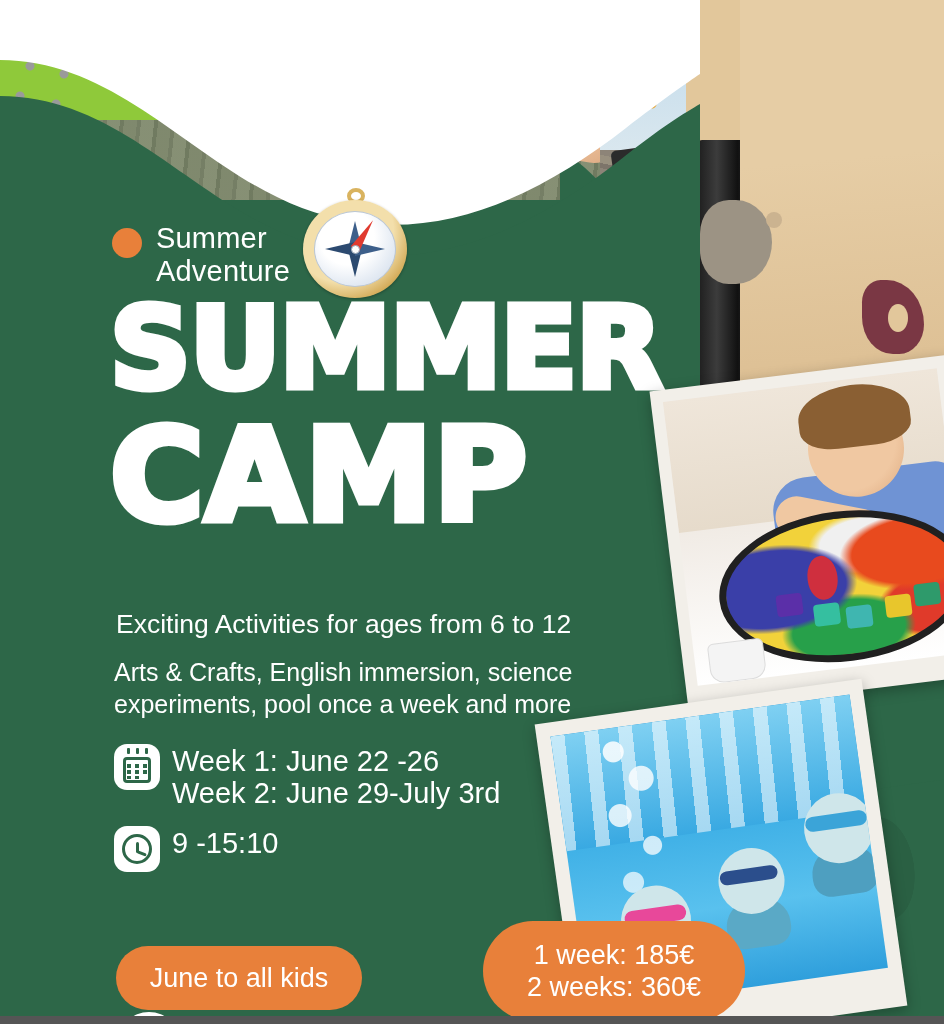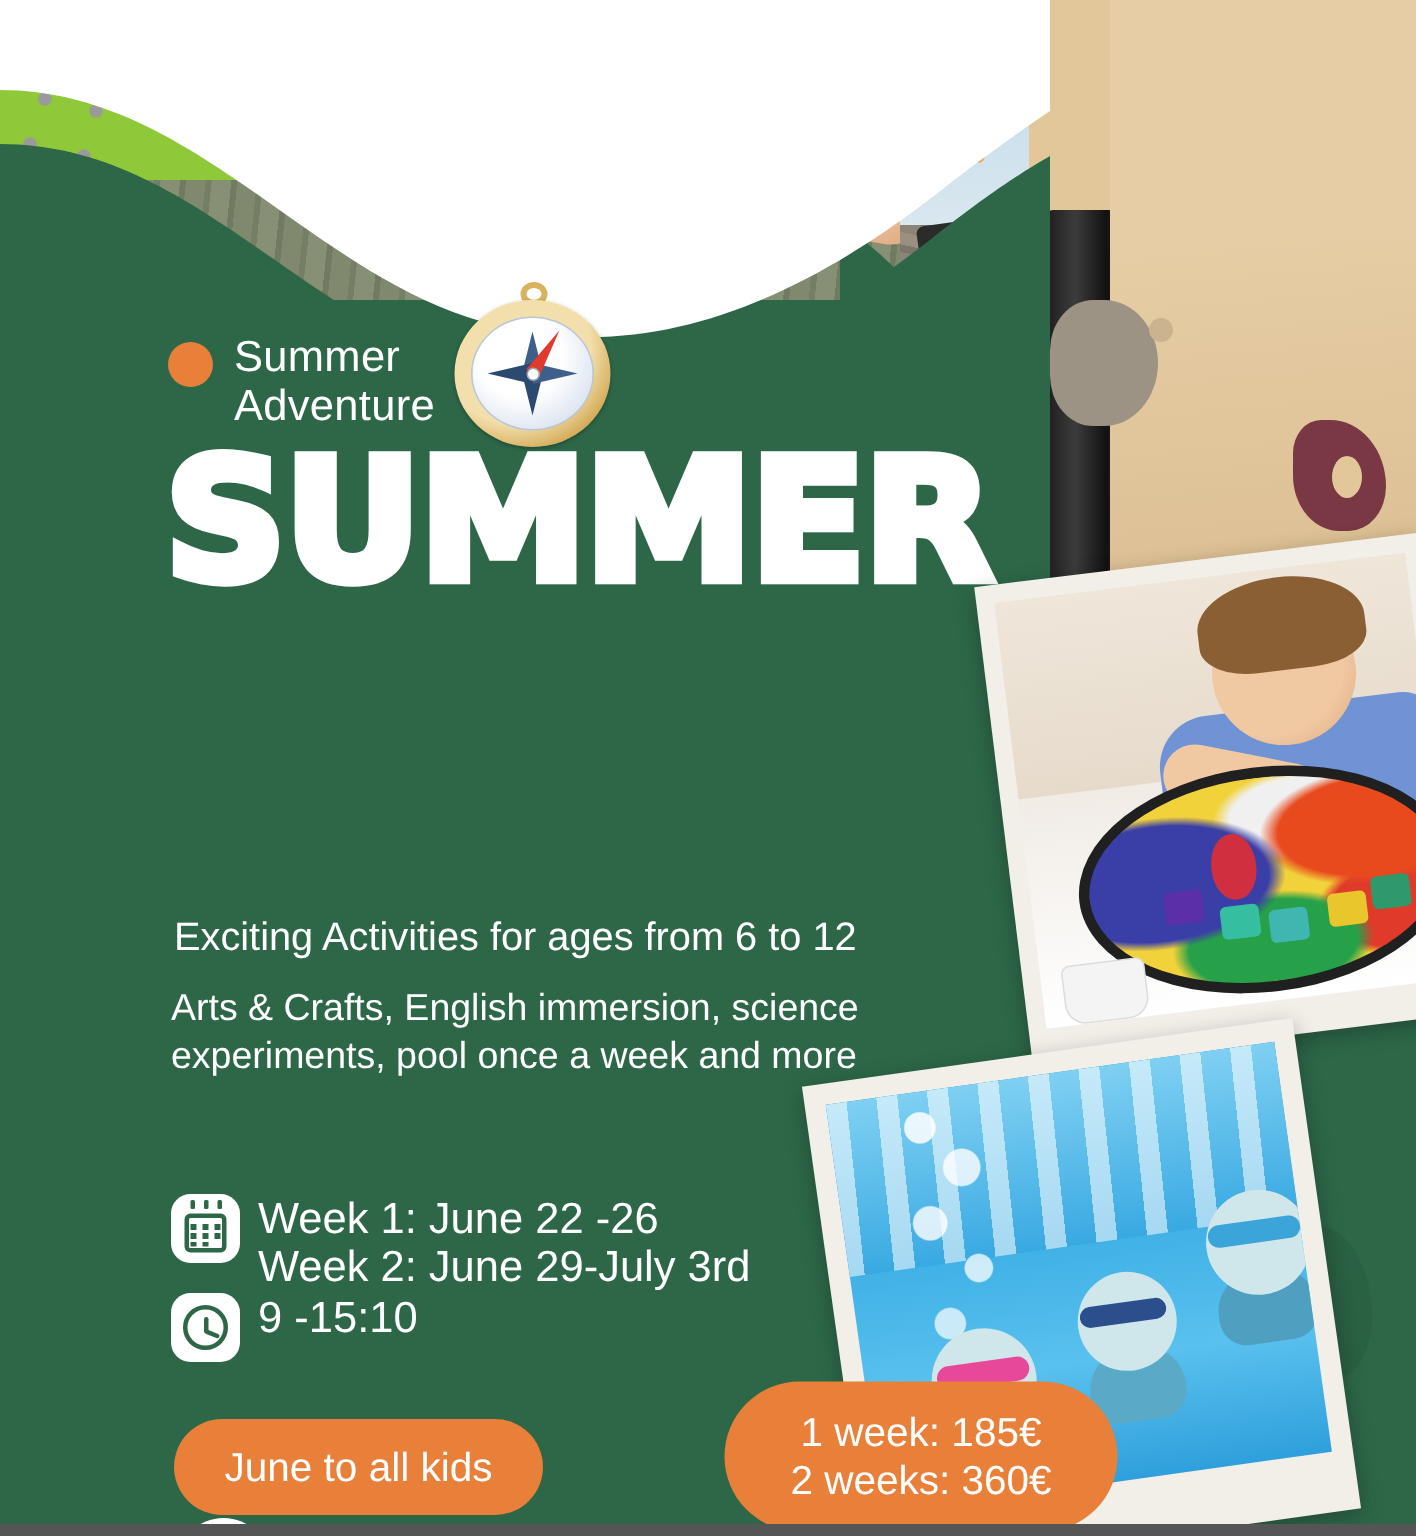--- a/index.html
+++ b/index.html
@@ -171,21 +171,21 @@
     -webkit-text-stroke:7px #ffffff;
     paint-order:stroke fill;
   }
   .headline .l2{ font-size:128px; letter-spacing:1px; margin-top:16px; }
 
   
   .sub1{ position:absolute; left:116px; top:608px; width:560px; color:#fff; font-size:26.5px; line-height:1.25; }
   .sub2{ position:absolute; left:114px; top:656px; width:540px; color:#fff; font-size:25px; line-height:1.28; white-space:pre-line; }
 
   
-  .info{ position:absolute; left:114px; top:796px; display:flex; flex-direction:column; gap:0; }
+  .info{ position:absolute; left:114px; top:744px; display:flex; flex-direction:column; gap:16px; }
   .info-row{ display:flex; align-items:flex-start; gap:12px; }
   .ico{ width:46px; height:46px; border-radius:13px; background:#ffffff; flex:none; position:relative; }
   .info-text{ color:#ffffff; font-size:29px; line-height:1.12; white-space:pre-line; padding-top:1px; }
   .cal-t1,.cal-t2,.cal-t3{ position:absolute; top:4px; width:3px; height:6px; background:#2d6748; border-radius:1px; }
   .cal-t1{ left:13px; } .cal-t2{ left:22px; } .cal-t3{ left:31px; }
   .cal-box{ position:absolute; left:9px; top:13px; width:28px; height:26px; border:3px solid #2d6748; border-radius:4px; }
   .cal-grid{ position:absolute; left:13px; top:20px; width:20px; height:15px;
     background:
       linear-gradient(#2d6748 0 0) 0 0/4px 4px no-repeat,
       linear-gradient(#2d6748 0 0) 8px 0/4px 4px no-repeat,
@@ -344,20 +344,21 @@
           <b class="rose-w"></b>
           <span class="needle-red"></span>
           <span class="compass-pin"></span>
         </div>
       </div>
     </div>
   </div>
 
   <div class="headline">
     <div class="line l1">SUMMER</div>
+    <div class="line l2">CAMP</div>
   </div>
 
   <div class="sub1">Exciting Activities for ages from 6 to 12</div>
   <div class="sub2">Arts &amp; Crafts, English immersion, science
 experiments, pool once a week and more</div>
 
   <div class="info">
     <div class="info-row">
       <div class="ico">
         <span class="cal-t1"></span>

